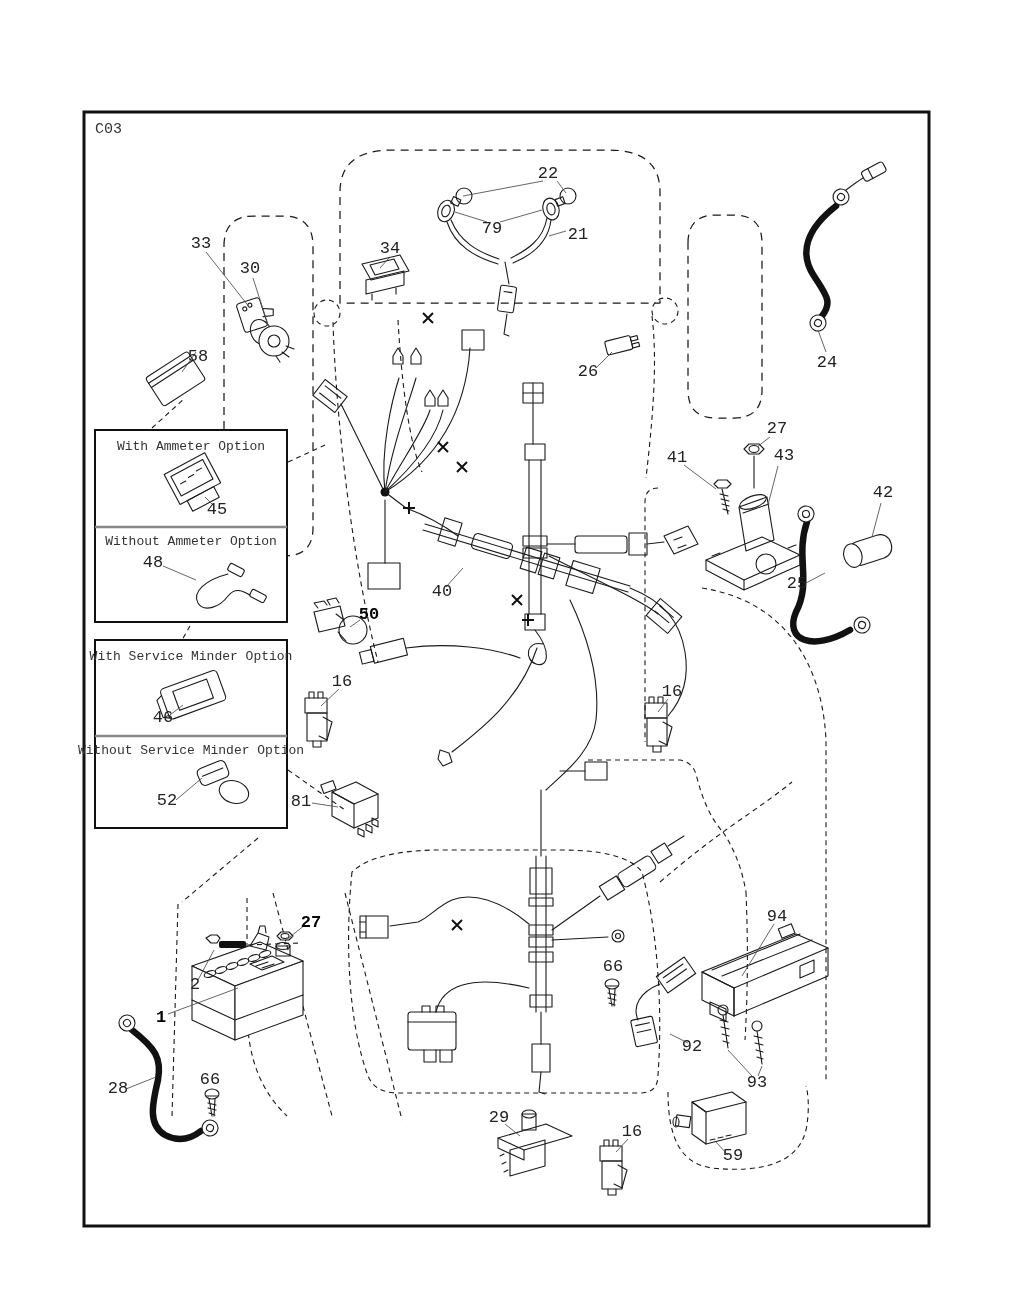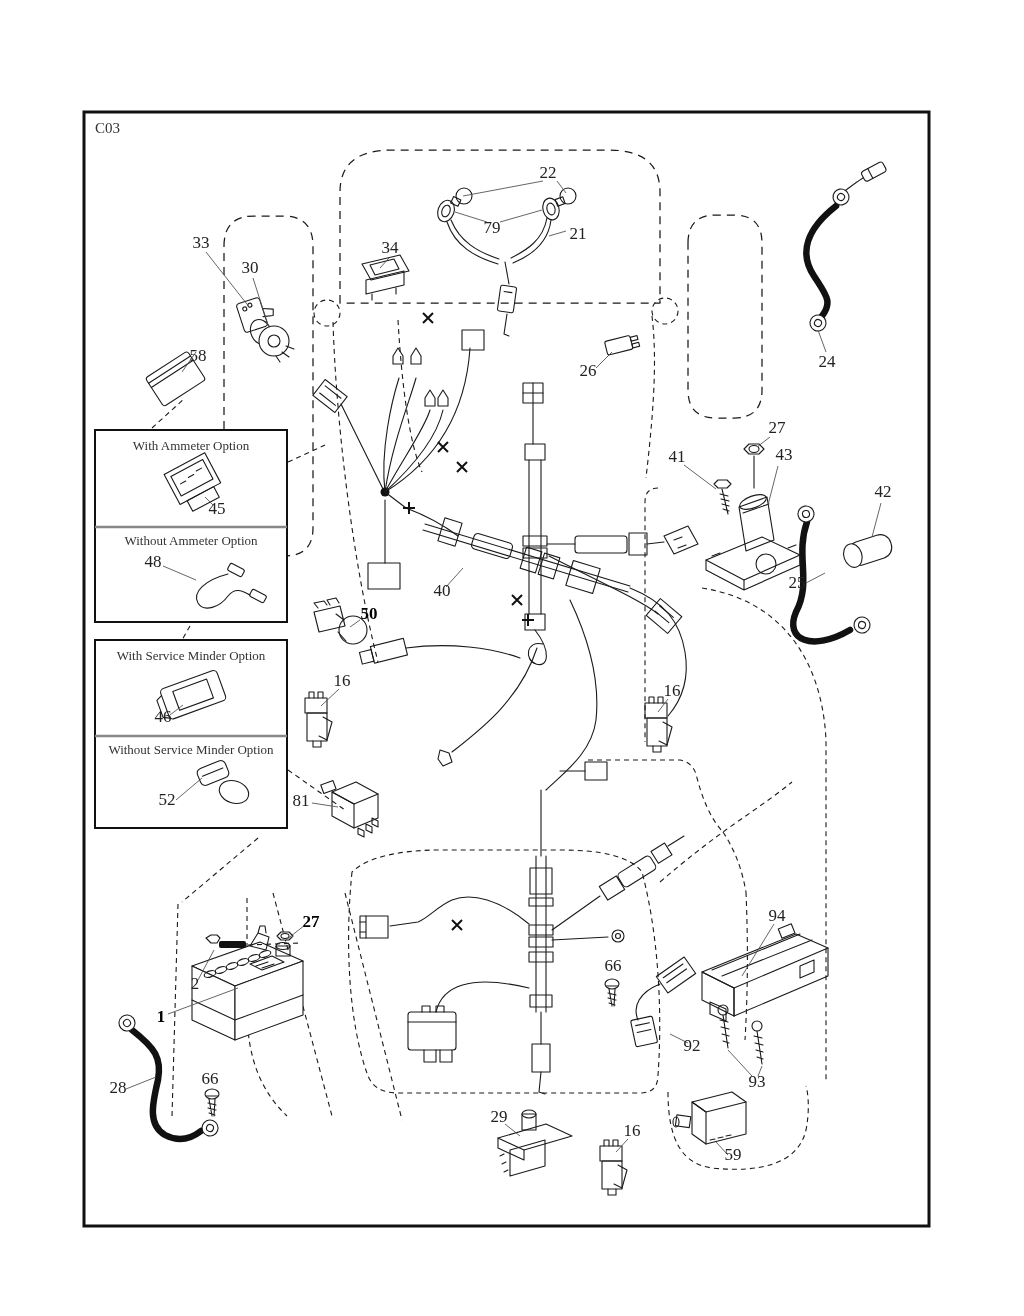--- a/index.html
+++ b/index.html
@@ -1,17 +1,17 @@
 <!DOCTYPE html>
 <html><head>
 <meta charset="utf-8">
 <style>
   html,body{margin:0;padding:0;background:#ffffff;}
   .stage{position:relative;width:856px;height:1316px;background:#ffffff;
-         font-family:Liberation Serif, serif;}
+         font-family:Liberation Mono, monospace;}
   svg{display:block}
   .ln{fill:none;stroke:#1a1a1a;stroke-width:1.1;stroke-linecap:round;stroke-linejoin:round;}
   .thk{fill:none;stroke:#111;stroke-width:6.5;stroke-linecap:round;}
   .dsh{fill:none;stroke:#1a1a1a;stroke-width:1.25;stroke-dasharray:8 6;stroke-linejoin:round;}
   .dsh2{fill:none;stroke:#1a1a1a;stroke-width:1.1;stroke-dasharray:5 4;}
   .wht{fill:#ffffff;stroke:#1a1a1a;stroke-width:1.1;stroke-linejoin:round;}
   .blk{fill:#111;stroke:none;}
   .ldr{fill:none;stroke:#555;stroke-width:0.9;}
   .xm{fill:none;stroke:#111;stroke-width:2;}
   .part-num{font-size:17px;fill:#222;text-anchor:middle;}

